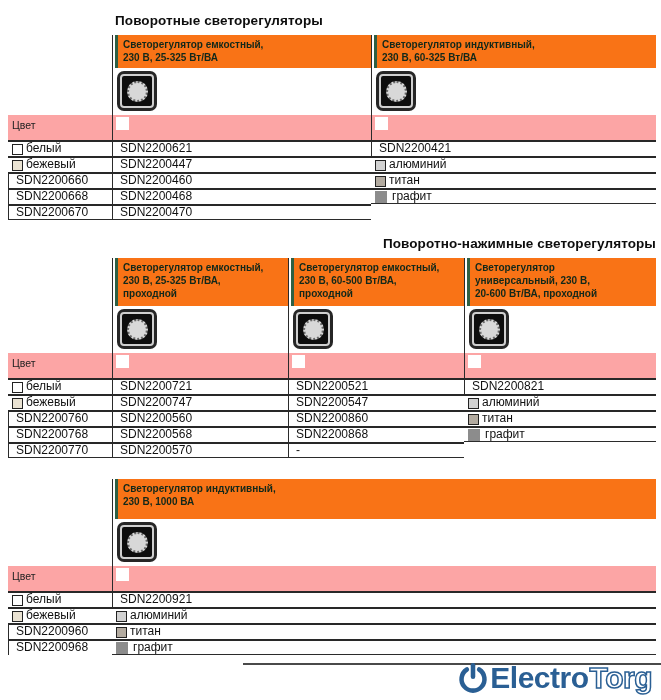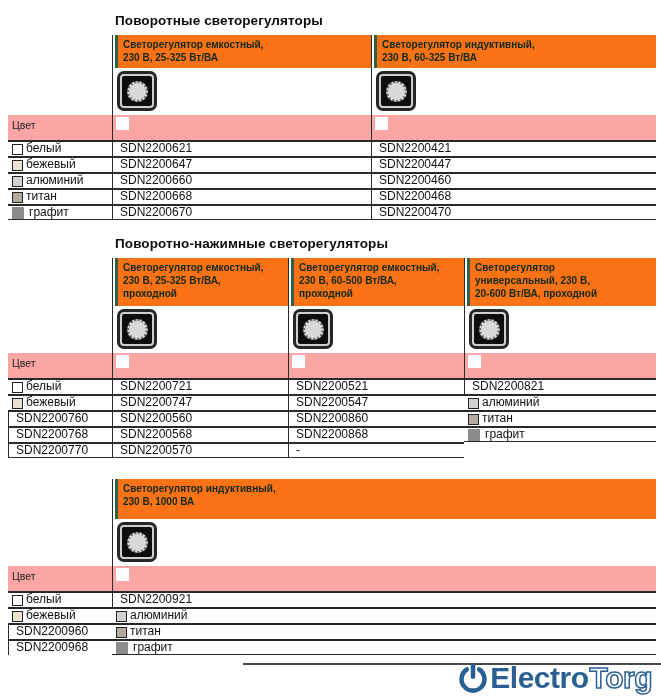--- a/index.html
+++ b/index.html
@@ -1,21 +1,21 @@
 <!DOCTYPE html>
 <html><head>
 <meta charset="utf-8">
 <style>
   html,body{margin:0;padding:0;background:#fff;}
   body{font-family:"Liberation Sans", sans-serif; color:#111;}
   .page{position:relative;width:661px;height:700px;background:#fff;overflow:hidden;}
   .content{padding:0 5px 0 8px;}
   .sec-title{margin:0 0 7px 107px;font-size:13.5px;font-weight:bold;color:#0d0d0d;letter-spacing:0.1px;}
   .s1-title{padding-top:13px;}
-  .s2-title{margin-top:16px;}
+  .s2-title{margin-top:16px;text-align:right;}
   .tbl{display:grid;width:648px;}
   .t1{grid-template-columns:104px 259px 1fr;}
   .t2{grid-template-columns:104px 176px 176px 1fr;}
   .t3{grid-template-columns:104px 1fr;margin-top:21px;}
   .c{box-sizing:border-box;min-width:0;}
   .cc{border-left:1.5px solid #2b2b2b;}
   
   .t1 .hc{height:33px;}
   .t2 .hc{height:48px;}
   .t3 .hc{height:40px;}
@@ -103,23 +103,20 @@
       <div class="c cc dr">
           <span class="code">SDN2200621</span>
         </div>
       <div class="c cc dr">
           <span class="code">SDN2200421</span>
         </div>
 
       <div class="c lc dr">
           <span class="sw" style="background-color: rgb(234, 227, 211);"></span>
           <span class="cn">бежевый</span>
-        </div>
-      <div class="c cc dr">
-          <span class="code">SDN2200647</span>
         </div>
       <div class="c cc dr">
           <span class="code">SDN2200447</span>
         </div>
 
       <div class="c lc dr">
           <span class="sw" style="background-color: rgb(210, 210, 210);"></span>
           <span class="cn">алюминий</span>
         </div>
       <div class="c cc dr">

